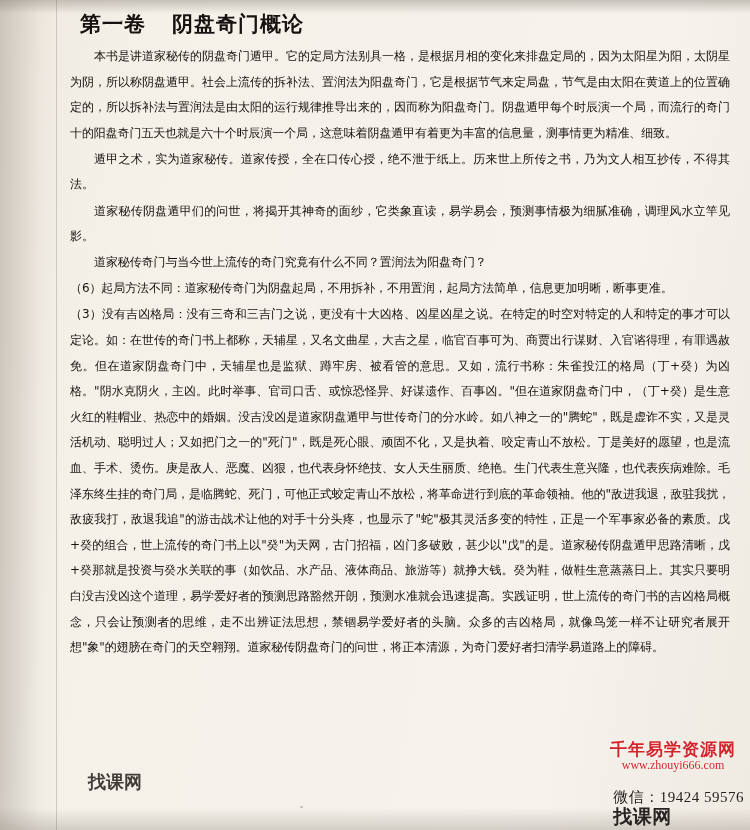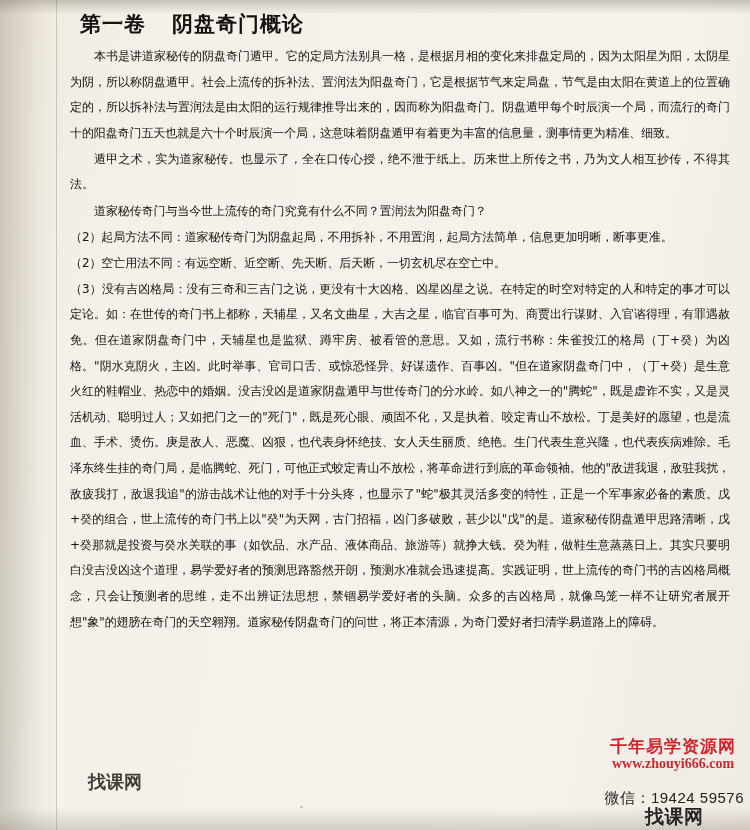--- a/index.html
+++ b/index.html
@@ -97,31 +97,31 @@
     text-shadow: 0 0 2px rgba(255,255,255,0.65);
     pointer-events: none;
   }
   .wm-red .l1 {
     font-size: 17px;
     letter-spacing: 1px;
     font-weight: bold;
     text-align: right;
   }
   .wm-red .l2 {
-    font-size: 14px;
+    font-size: 12px;
     letter-spacing: 0px;
-    font-weight: bold;
+    font-weight: normal;
   }
   .wm-dark {
     position: absolute;
     right: 6px;
     bottom: 2px;
-    text-align: center;
+    text-align: left;
     color: #262321;
-    font-family: Liberation Sans, sans-serif;
+    font-family: Liberation Serif, serif;
     line-height: 1.15;
     pointer-events: none;
   }
   .wm-dark .d1 {
     font-size: 15px;
     letter-spacing: 0.5px;
   }
   .wm-dark .d2 {
     font-size: 19px;
     font-weight: bold;
@@ -157,24 +157,24 @@
   <div class="speck" style="left:640px; top:470px; width:2px; height:2px;"></div>
   <div class="speck" style="left:300px; top:806px; width:3px; height:2px;"></div>
 
   <div class="content">
 
     <div class="chapter-title">
       <span>第一卷</span><span class="gap"></span><span>阴盘奇门概论</span>
     </div>
 
     <p class="para">本书是讲道家秘传的阴盘奇门遁甲。它的定局方法别具一格，是根据月相的变化来排盘定局的，因为太阳星为阳，太阴星为阴，所以称阴盘遁甲。社会上流传的拆补法、置润法为阳盘奇门，它是根据节气来定局盘，节气是由太阳在黄道上的位置确定的，所以拆补法与置润法是由太阳的运行规律推导出来的，因而称为阳盘奇门。阴盘遁甲每个时辰演一个局，而流行的奇门十的阳盘奇门五天也就是六十个时辰演一个局，这意味着阴盘遁甲有着更为丰富的信息量，测事情更为精准、细致。</p>
-    <p class="para">遁甲之术，实为道家秘传。也显示了，全在口传心授，绝不泄于纸上。历来世上所传之书，乃为文人相互抄传，不得其法。</p>
+    <p class="para">遁甲之术，实为道家秘传。道家传授，全在口传心授，绝不泄于纸上。历来世上所传之书，乃为文人相互抄传，不得其法。</p>
+    <p class="para">道家秘传阴盘遁甲们的问世，将揭开其神奇的面纱，它类象直读，易学易会，预测事情极为细腻准确，调理风水立竿见影。</p>
     <p class="para">道家秘传奇门与当今世上流传的奇门究竟有什么不同？置润法为阳盘奇门？</p>
-    <p class="para noindent">（2）起局方法不同：道家秘传奇门为阴盘起局，不用拆补，不用置润，起局方法简单，信息更加明晰，断事更准。</p>
-    <p class="para noindent">（2）空亡用法不同：有远空断、近空断、先天断、后天断，一切玄机尽在空亡中。</p>
+    <p class="para noindent">（6）起局方法不同：道家秘传奇门为阴盘起局，不用拆补，不用置润，起局方法简单，信息更加明晰，断事更准。</p>
     <p class="para noindent">（3）没有吉凶格局：没有三奇和三吉门之说，更没有十大凶格、凶星凶星之说。在特定的时空对特定的人和特定的事才可以定论。如：在世传的奇门书上都称，天辅星，又名文曲星，大吉之星，临官百事可为、商贾出行谋财、入官谘得理，有罪遇赦免。但在道家阴盘奇门中，天辅星也是监狱、蹲牢房、被看管的意思。又如，流行书称：朱雀投江的格局（丁+癸）为凶格。"阴水克阴火，主凶。此时举事、官司口舌、或惊恐怪异、好谋遗作、百事凶。"但在道家阴盘奇门中，（丁+癸）是生意火红的鞋帽业、热恋中的婚姻。没吉没凶是道家阴盘遁甲与世传奇门的分水岭。如八神之一的"腾蛇"，既是虚诈不实，又是灵活机动、聪明过人；又如把门之一的"死门"，既是死心眼、顽固不化，又是执着、咬定青山不放松。丁是美好的愿望，也是流血、手术、烫伤。庚是敌人、恶魔、凶狠，也代表身怀绝技、女人天生丽质、绝艳。生门代表生意兴隆，也代表疾病难除。毛泽东终生挂的奇门局，是临腾蛇、死门，可他正式蛟定青山不放松，将革命进行到底的革命领袖。他的"敌进我退，敌驻我扰，敌疲我打，敌退我追"的游击战术让他的对手十分头疼，也显示了"蛇"极其灵活多变的特性，正是一个军事家必备的素质。戊+癸的组合，世上流传的奇门书上以"癸"为天网，古门招福，凶门多破败，甚少以"戊"的是。道家秘传阴盘遁甲思路清晰，戊+癸那就是投资与癸水关联的事（如饮品、水产品、液体商品、旅游等）就挣大钱。癸为鞋，做鞋生意蒸蒸日上。其实只要明白没吉没凶这个道理，易学爱好者的预测思路豁然开朗，预测水准就会迅速提高。实践证明，世上流传的奇门书的吉凶格局概念，只会让预测者的思维，走不出辨证法思想，禁锢易学爱好者的头脑。众多的吉凶格局，就像鸟笼一样不让研究者展开想"象"的翅膀在奇门的天空翱翔。道家秘传阴盘奇门的问世，将正本清源，为奇门爱好者扫清学易道路上的障碍。</p>
 
   </div>
 
   <div class="wm-left">找课网</div>
 
   <div class="wm-red">
     <div class="l1">千年易学资源网</div>
     <div class="l2">www.zhouyi666.com</div>
   </div>

